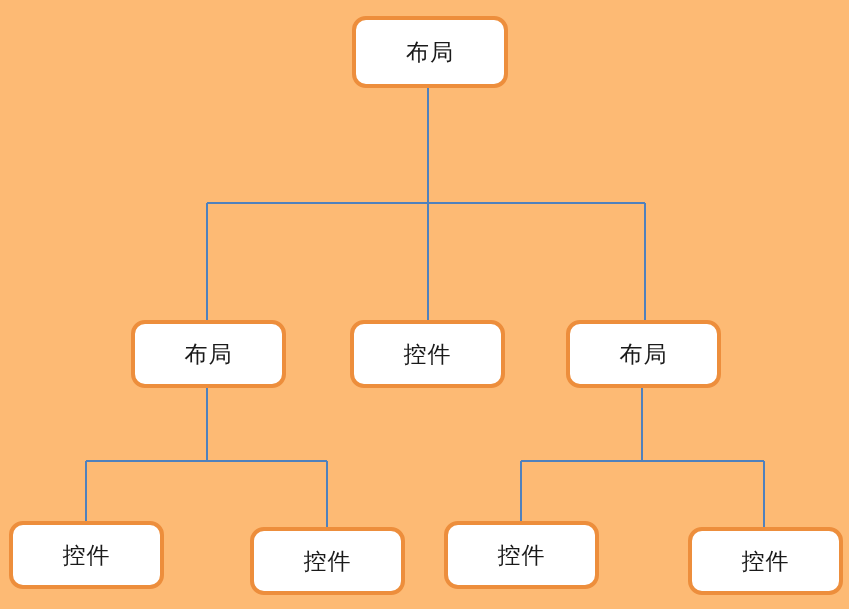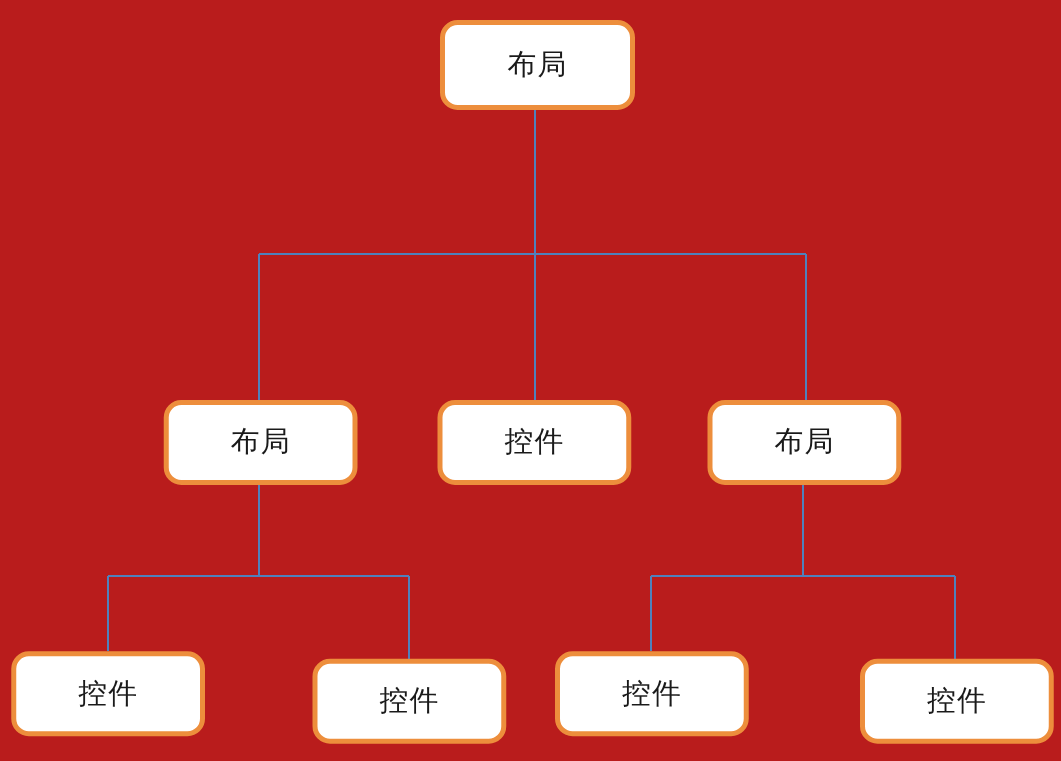--- a/index.html
+++ b/index.html
@@ -8,21 +8,21 @@
     padding: 0;
     background: #ffffff;
   }
   body {
     font-family: "DejaVu Sans", "Liberation Sans", sans-serif;
   }
   #diagram-canvas {
     position: relative;
     width: 849px;
     height: 609px;
-    background: #b91c1c;
+    background: #fdba74;
     overflow: hidden;
   }
   #connector-layer {
     position: absolute;
     left: 0;
     top: 0;
     width: 849px;
     height: 609px;
   }
   .node {

